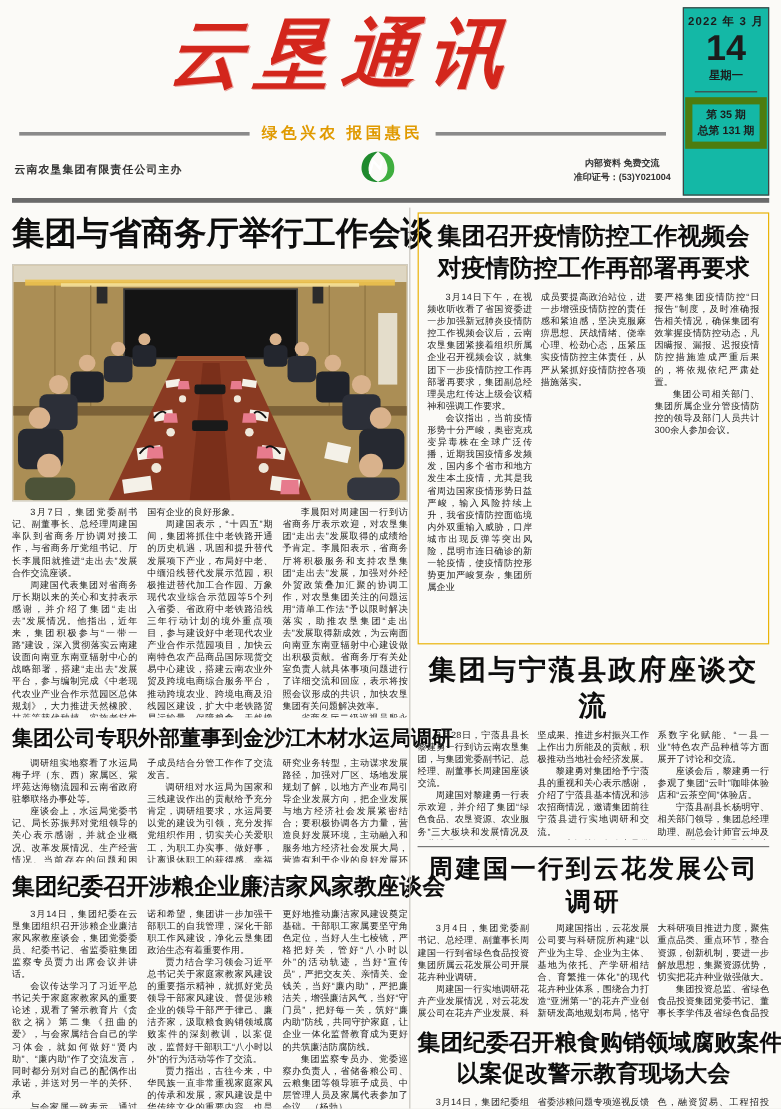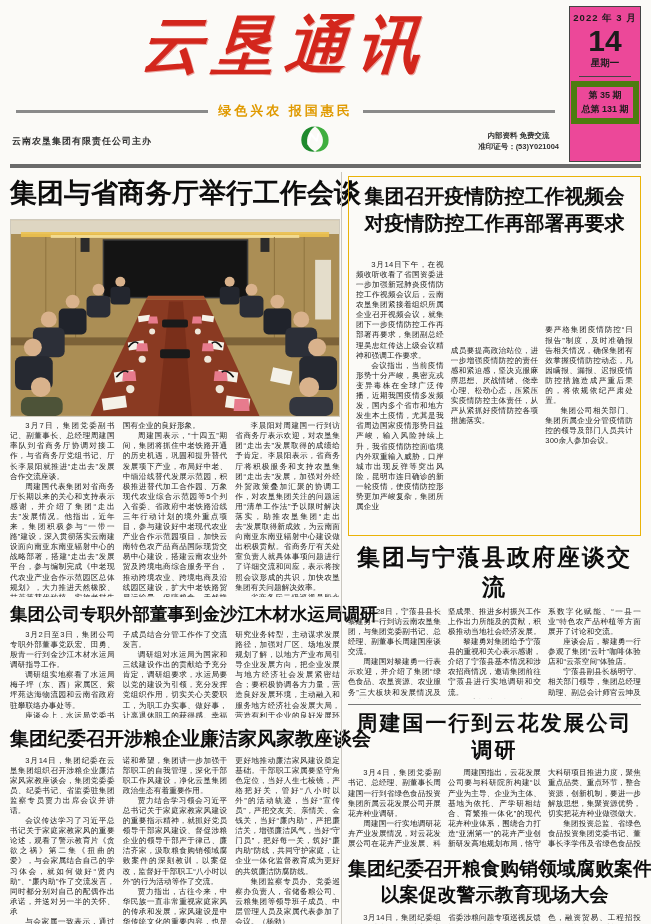--- a/index.html
+++ b/index.html
@@ -25,21 +25,21 @@
   .slogan-row { display:flex; align-items:center; gap:10px; margin-top:18px; padding:0 6px; }
   .slogan-row .bar { flex:1; height:3px; background:#8a8a8a; }
   .slogan { color:#e09a00; font-weight:bold; font-size:13px; letter-spacing:3px; white-space:nowrap; }
   .mast-bottom { display:flex; align-items:center; margin-top:4px; padding:0 2px 4px 2px; }
   .publisher { font-size:9px; font-weight:bold; color:#333; letter-spacing:1px; }
   .logo-wrap { margin:0 auto; }
   .internal-info { text-align:center; font-size:7.5px; font-weight:bold; color:#333; line-height:1.5; }
   .date-box {
     width:72px; border:1.5px solid #444; padding:5px 3px 4px 3px;
     text-align:center; display:flex; flex-direction:column; align-items:center;
-    background:#ec4899;
+    background:#14b8a6;
   }
   .date-ym { font-size:9.5px; font-weight:bold; letter-spacing:1px; }
   .date-day { font-size:30px; font-weight:bold; line-height:32px; }
   .date-week { font-size:9.5px; font-weight:bold; margin-bottom:4px; }
   .date-sep { width:80%; height:1px; background:#444; margin:2px 0 4px 0; }
   .issue-box { border:6px solid #4d7c0f; padding:2px 4px; font-size:9px; font-weight:bold; line-height:1.5; white-space:nowrap; }
   .header-rule { height:4px; background:#6a6a6a; margin-top:2px; }
   
   .content { display:flex; gap:8px; padding:4px 10px 0 10px; position:relative; }
   .v-sep { position:absolute; left:341px; top:4px; bottom:4px; width:1px; background:#c9c6bf; }
@@ -229,21 +229,20 @@
           </div>
           <div class="col">
             <p>李晨阳对周建国一行到访省商务厅表示欢迎，对农垦集团“走出去”发展取得的成绩给予肯定。李晨阳表示，省商务厅将积极服务和支持农垦集团“走出去”发展，加强对外经外贸政策叠加汇聚的协调工作，对农垦集团关注的问题运用“清单工作法”予以限时解决落实，助推农垦集团“走出去”发展取得新成效，为云南面向南亚东南亚辐射中心建设做出积极贡献。省商务厅有关处室负责人就具体事项问题进行了详细交流和回应，表示将按照会议形成的共识，加快农垦集团有关问题解决效率。</p>
             <p>省商务厅二级巡视员殷永林，替代办、外经处、电商处、东盟处、市场处、物流处、办公室相关负责人，集团副总经理吴忠红，集团总经理助理、规划发展部总经理易智，云咖集团、云胶集团、供水公司、电商公司、云农国际及集团相关部门负责人参加了会谈。（张玑晴）</p>
           </div>
         </div>
 
       <div class="headline-m" style="margin:6px 0 4px 0;">集团公司专职外部董事到金沙江木材水运局调研</div>
       <div class="cols" style="height:88px;">
           <div class="col">
-            <p>3月2日至3日，集团公司专职外部董事党跃宏、田勇、殷青一行到金沙江木材水运局调研指导工作。</p>
             <p>调研组实地察看了水运局梅子坪（东、西）家属区、紫坪苑达海物流园和云南省政府驻攀联络办事处等。</p>
             <p>座谈会上，水运局党委书记、局长苏振邦对党组领导的关心表示感谢，并就企业概况、改革发展情况、生产经营情况、当前存在的问题和困难、下一步工作打算等方面做了汇报，其他班</p>
           </div>
           <div class="col">
             <p class="cont">子成员结合分管工作作了交流发言。</p>
             <p>调研组对水运局为国家和三线建设作出的贡献给予充分肯定，调研组要求，水运局要以党的建设为引领，充分发挥党组织作用，切实关心关爱职工，为职工办实事、做好事，让离退休职工的获得感、幸福感、安全感更强；要做强主业，积极开展天然林保护修复制度调整和改造，保持与攀枝花局密切联系，争取相关政策支持，保障天然林管护工作；要积极</p>
           </div>
           <div class="col">
             <p class="cont">研究业务转型，主动谋求发展路径，加强对厂区、场地发展规划了解，以地方产业布局引导企业发展方向，把企业发展与地方经济社会发展紧密结合；要积极协调各方力量，营造良好发展环境，主动融入和服务地方经济社会发展大局，营造有利于企业的良好发展环境。</p>
           </div>
@@ -266,21 +265,21 @@
             <p>集团监察专员办、党委巡察办负责人，省储备粮公司、云粮集团等领导班子成员、中层管理人员及家属代表参加了会议。（杨勃）</p>
           </div>
         </div>
     </div>
 
     <div class="right-region">
 
       <div class="covid-box">
         <div class="headline-l">集团召开疫情防控工作视频会</div>
         <div class="headline-l" style="margin-bottom:5px;">对疫情防控工作再部署再要求</div>
-        <div class="cols" style="height:288px; gap:7px;align-items:center;">
+        <div class="cols" style="height:288px; gap:7px;">
             <div class="col">
               <p>3月14日下午，在视频收听收看了省国资委进一步加强新冠肺炎疫情防控工作视频会议后，云南农垦集团紧接着组织所属企业召开视频会议，就集团下一步疫情防控工作再部署再要求，集团副总经理吴忠红传达上级会议精神和强调工作要求。</p>
               <p>会议指出，当前疫情形势十分严峻，奥密克戎变异毒株在全球广泛传播，近期我国疫情多发频发，国内多个省市和地方发生本土疫情，尤其是我省周边国家疫情形势日益严峻，输入风险持续上升，我省疫情防控面临境内外双重输入威胁，口岸城市出现反弹等突出风险，昆明市连日确诊的新一轮疫情，使疫情防控形势更加严峻复杂，集团所属企业</p>
             </div>
             <div class="col">
               <p class="cont">成员要提高政治站位，进一步增强疫情防控的责任感和紧迫感，坚决克服麻痹思想、厌战情绪、侥幸心理、松劲心态，压紧压实疫情防控主体责任，从严从紧抓好疫情防控各项措施落实。</p>
             </div>
             <div class="col">
               <p class="cont">要严格集团疫情防控“日报告”制度，及时准确报告相关情况，确保集团有效掌握疫情防控动态，凡因瞒报、漏报、迟报疫情防控措施造成严重后果的，将依规依纪严肃处置。</p>
               <p>集团公司相关部门、集团所属企业分管疫情防控的领导及部门人员共计300余人参加会议。</p>

